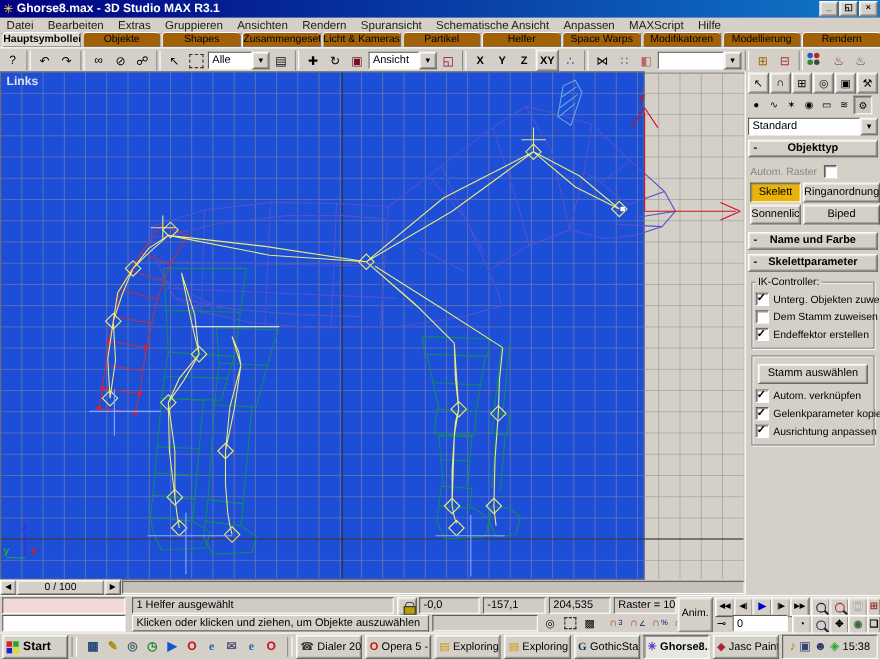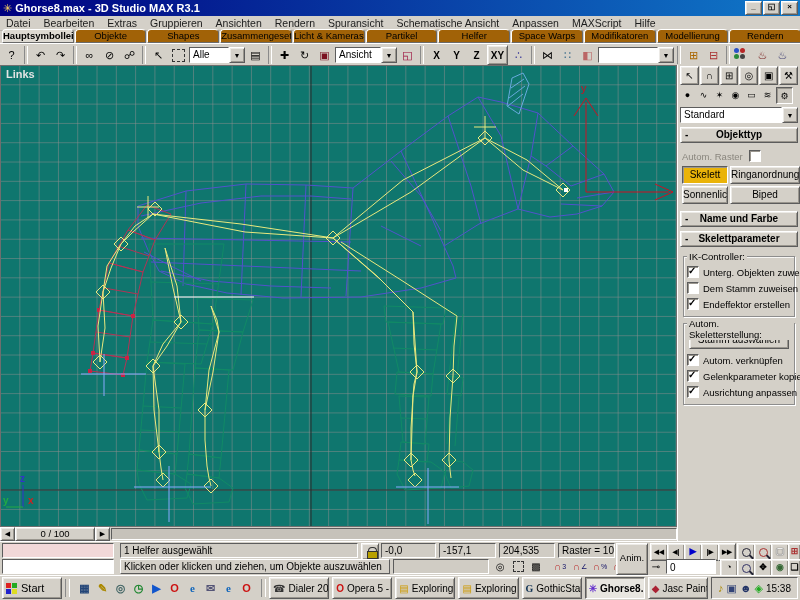--- a/index.html
+++ b/index.html
@@ -35,21 +35,21 @@
         font-size:11px;flex:none;}
   .tbtn.txt{font-weight:bold;font-size:10px;}
   .dd{display:flex;height:16px;flex:none;}
   .dd .txt{background:#fff;border:1px solid;border-color:#5c5c5c #fff #fff #5c5c5c;
            font-size:10px;padding:1px 3px 0;flex:1;white-space:nowrap;overflow:hidden;}
   .dd .arr{width:14px;font-size:7px;text-align:center;line-height:15px;flex:none;}
   .dashedrect{width:11px;height:11px;border:1px dashed #333;}
   .matball{width:5px;height:5px;border-radius:50%;display:inline-block;margin:0.5px;}
   
   #workspace{top:65px;height:476px;}
-  #viewport{position:absolute;left:0;top:0;width:677px;height:462px;background:#0f766e;
+  #viewport{position:absolute;left:0;top:0;width:586px;height:462px;background:#1d4ed8;
             border:1px solid #6e6e6e;box-sizing:border-box;}
   #vplabel{position:absolute;left:5px;top:2px;color:#e4e4e4;font-weight:bold;font-size:11px;z-index:5;}
   #trackrow{position:absolute;left:0;top:462px;width:677px;height:14px;display:flex;align-items:center;}
   .trkarr{width:13px;height:12px;font-size:7px;text-align:center;line-height:11px;flex:none;}
   #trkthumb{width:78px;height:12px;font-size:9.5px;text-align:center;line-height:12px;flex:none;}
   #trktrack{flex:1;height:10px;background:#c6c2ba;border:1px solid;border-color:#5c5c5c #fff #fff #5c5c5c;margin-left:1px;}
   
   #cmdpanel{position:absolute;left:677px;top:0;width:123px;height:476px;background:#d4d0c8;
             border-left:1px solid #fff;box-sizing:border-box;padding:1px 2px;}
   #paneltabs{display:flex;gap:1px;margin-bottom:2px;}
@@ -82,21 +82,21 @@
   .locksh{width:7px;height:4px;border:1.5px solid #333;border-bottom:none;border-radius:4px 4px 0 0;position:relative;top:-2px;}
   .lockbody{width:9px;height:6px;background:#b8a000;border:1px solid #333;position:absolute;top:6px;left:3px;}
   .magnet{color:#b33;font-weight:bold;font-size:10px;}
   .magmod{font-size:7px;color:#116;margin-left:1px;}
   .pb{position:absolute;height:16px;width:16px;font-size:6.5px;font-weight:bold;text-align:center;line-height:15px;}
   .mag{width:7px;height:7px;border:1.5px solid #223;border-radius:50%;position:relative;}
   .mag::after{content:"";position:absolute;width:5px;height:1.5px;background:#223;transform:rotate(45deg);right:-4px;bottom:-2px;}
   
   #taskbar{top:575px;height:25px;background:#d4d0c8;border-top:1px solid #fff;display:flex;
            align-items:center;padding:0 2px;gap:3px;box-sizing:border-box;}
-  #startbtn{width:52px;height:20px;display:flex;align-items:center;gap:3px;padding:0 3px;font-weight:normal;font-size:11px;flex:none;}
+  #startbtn{width:52px;height:20px;display:flex;align-items:center;gap:3px;padding:0 3px;font-weight:bold;font-size:11px;flex:none;}
   .flag{width:12px;height:11px;display:grid;grid-template-columns:5px 5px;grid-template-rows:5px 5px;gap:1px;flex:none;}
   .flag span{display:block;}
   #quicklaunch{display:flex;gap:3px;align-items:center;padding:0 4px;flex:none;}
   .ql{width:15px;height:15px;text-align:center;line-height:15px;font-size:11px;font-weight:bold;}
   .tbdiv{width:3px;height:18px;border-left:1px solid #8a8a8a;border-right:1px solid #fff;flex:none;}
   .taskbtn{flex:1;height:20px;display:flex;align-items:center;gap:3px;padding:0 3px;font-size:10px;
            white-space:nowrap;overflow:hidden;min-width:0;}
   .taskbtn.active{background:#e8e6e0;border-color:#5c5c5c #fff #fff #5c5c5c;font-weight:bold;
                   box-shadow:inset 1px 1px 0 #9a968e;}
   .ticon{font-size:10px;flex:none;}
@@ -362,21 +362,20 @@
           <div class="cbrow">
             <span class="cb"></span>
             <span class="cblabel">Dem Stamm zuweisen</span>
           </div>
           <div class="cbrow">
             <span class="cb on"></span>
             <span class="cblabel">Endeffektor erstellen</span>
           </div>
         </div>
         <div class="grp">
-          <span class="glabel">Autom. Skeletterstellung:</span>
           <div class="pbtn raised" style="margin:2px 2px 5px;">Stamm auswählen</div>
           <div class="cbrow">
             <span class="cb on"></span>
             <span class="cblabel">Autom. verknüpfen</span>
           </div>
           <div class="cbrow">
             <span class="cb on"></span>
             <span class="cblabel">Gelenkparameter kopieren</span>
           </div>
           <div class="cbrow">

